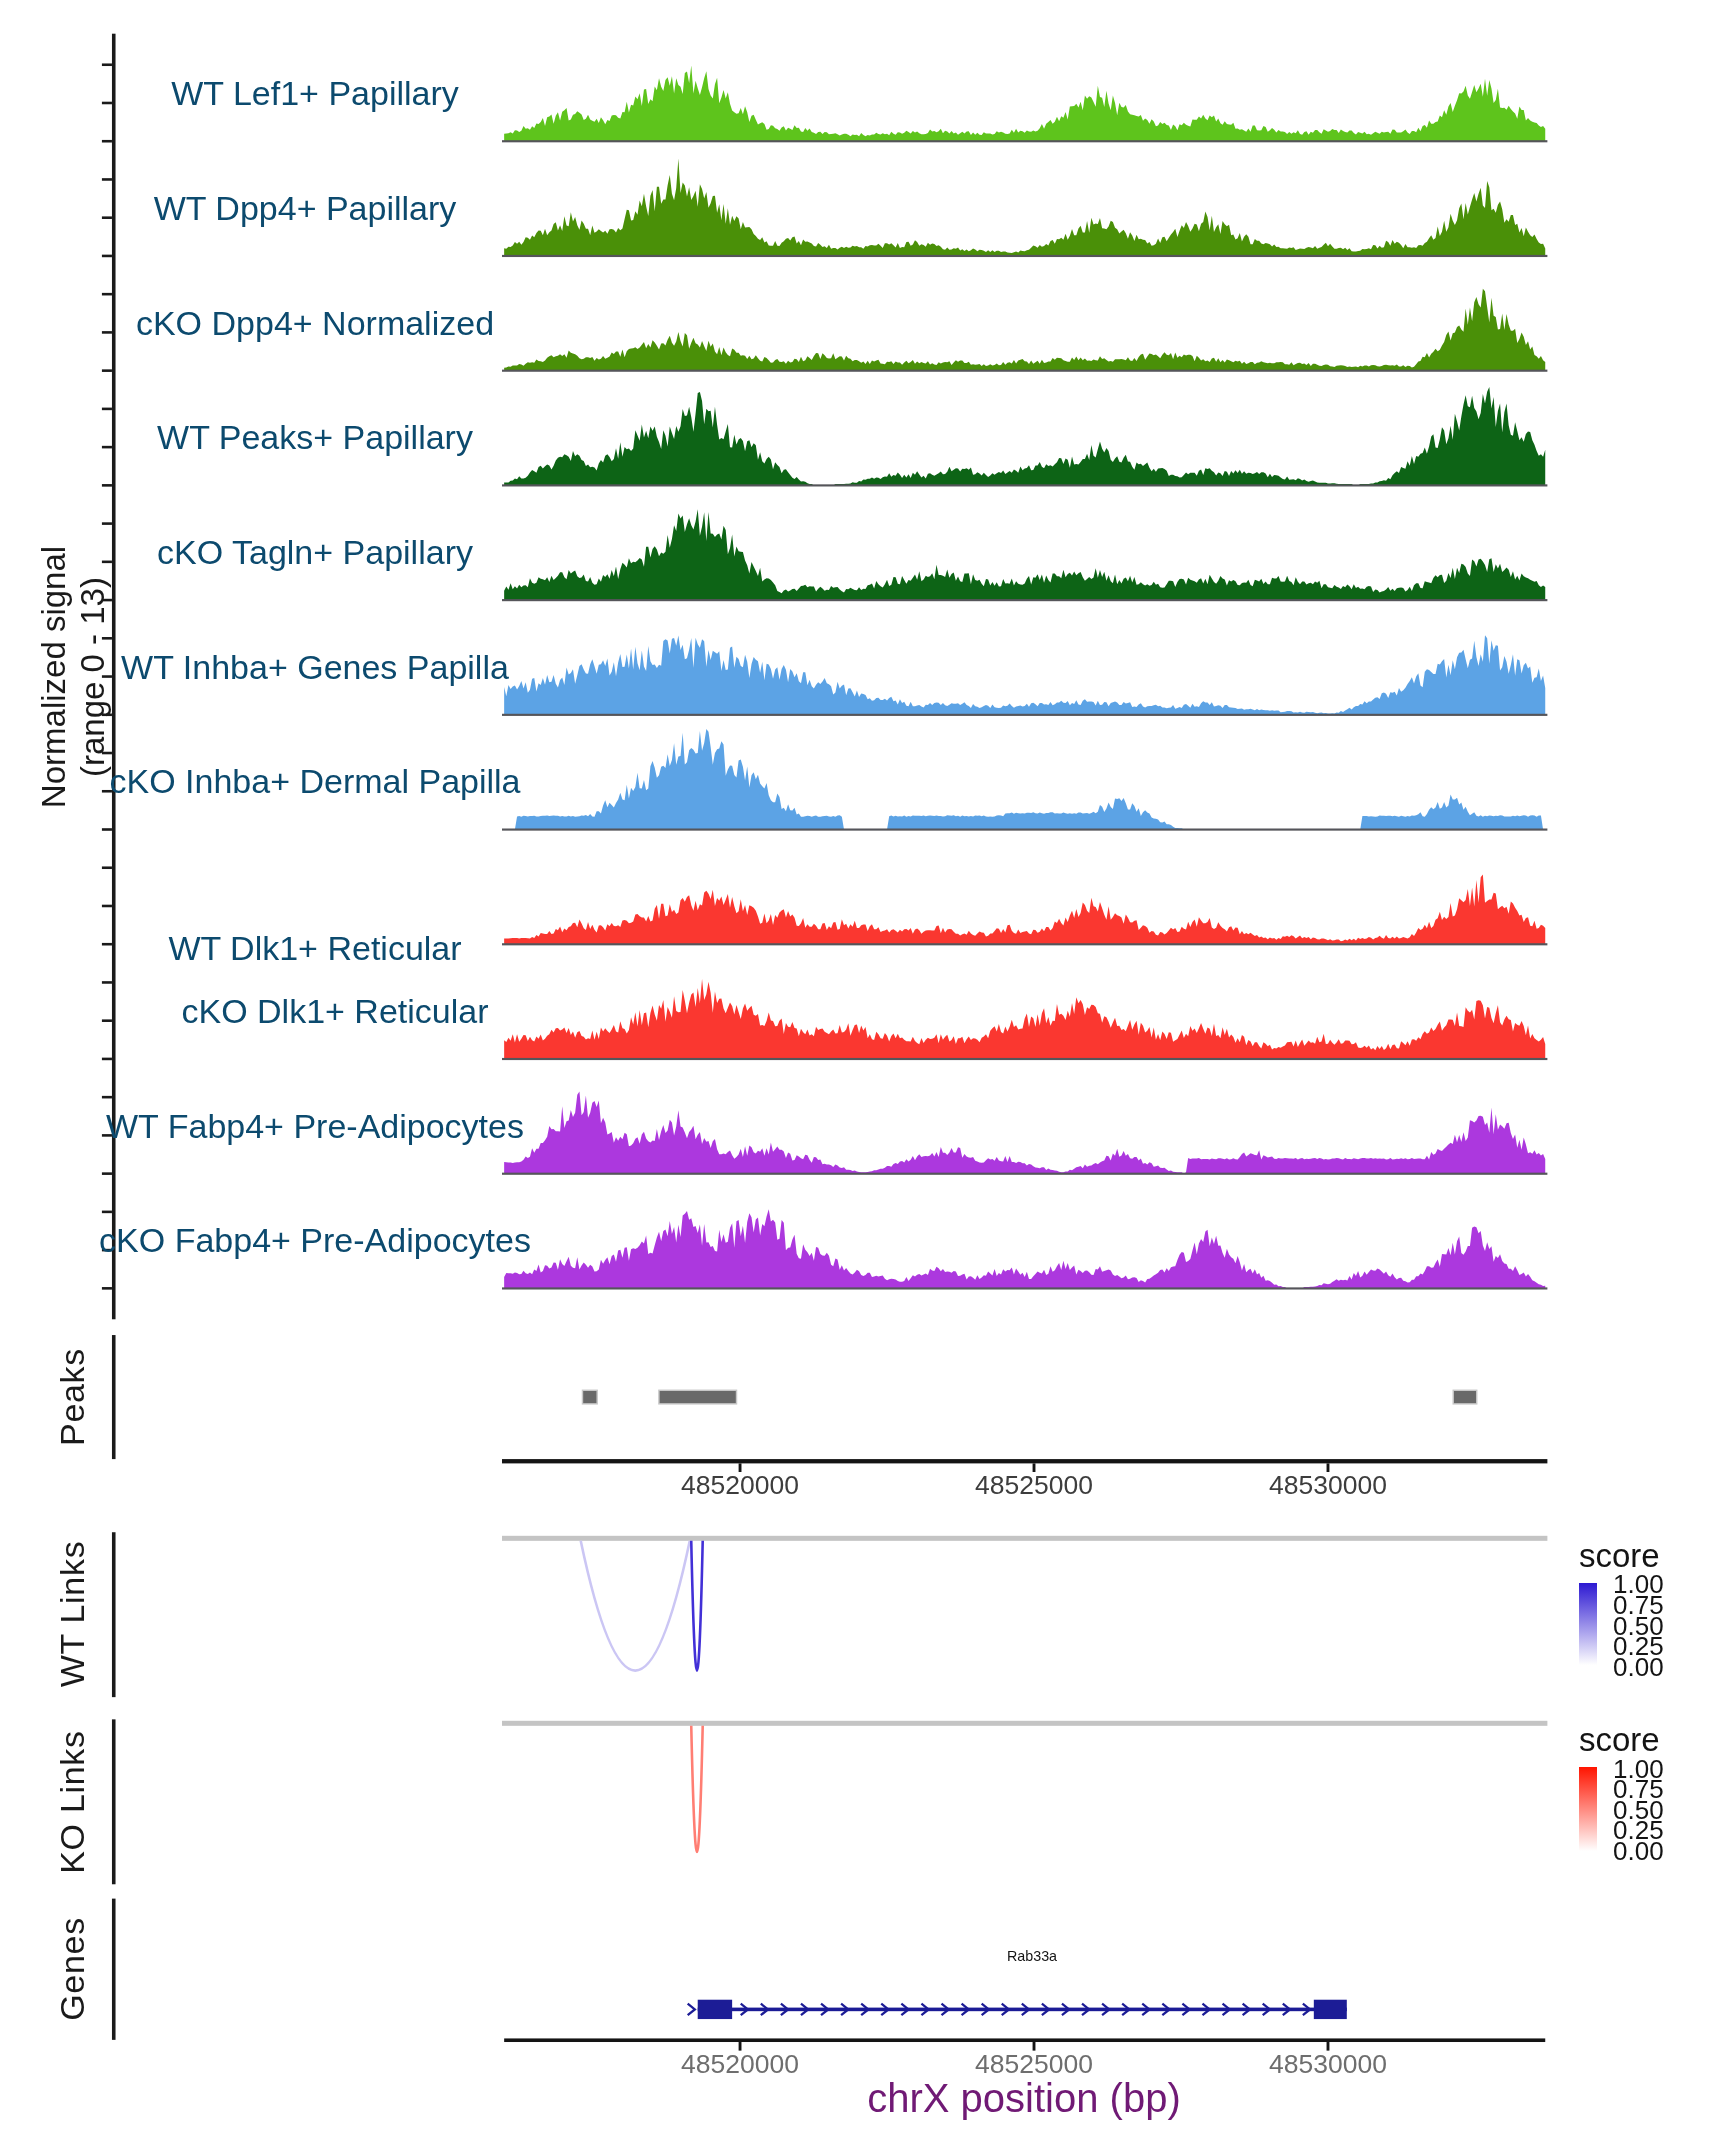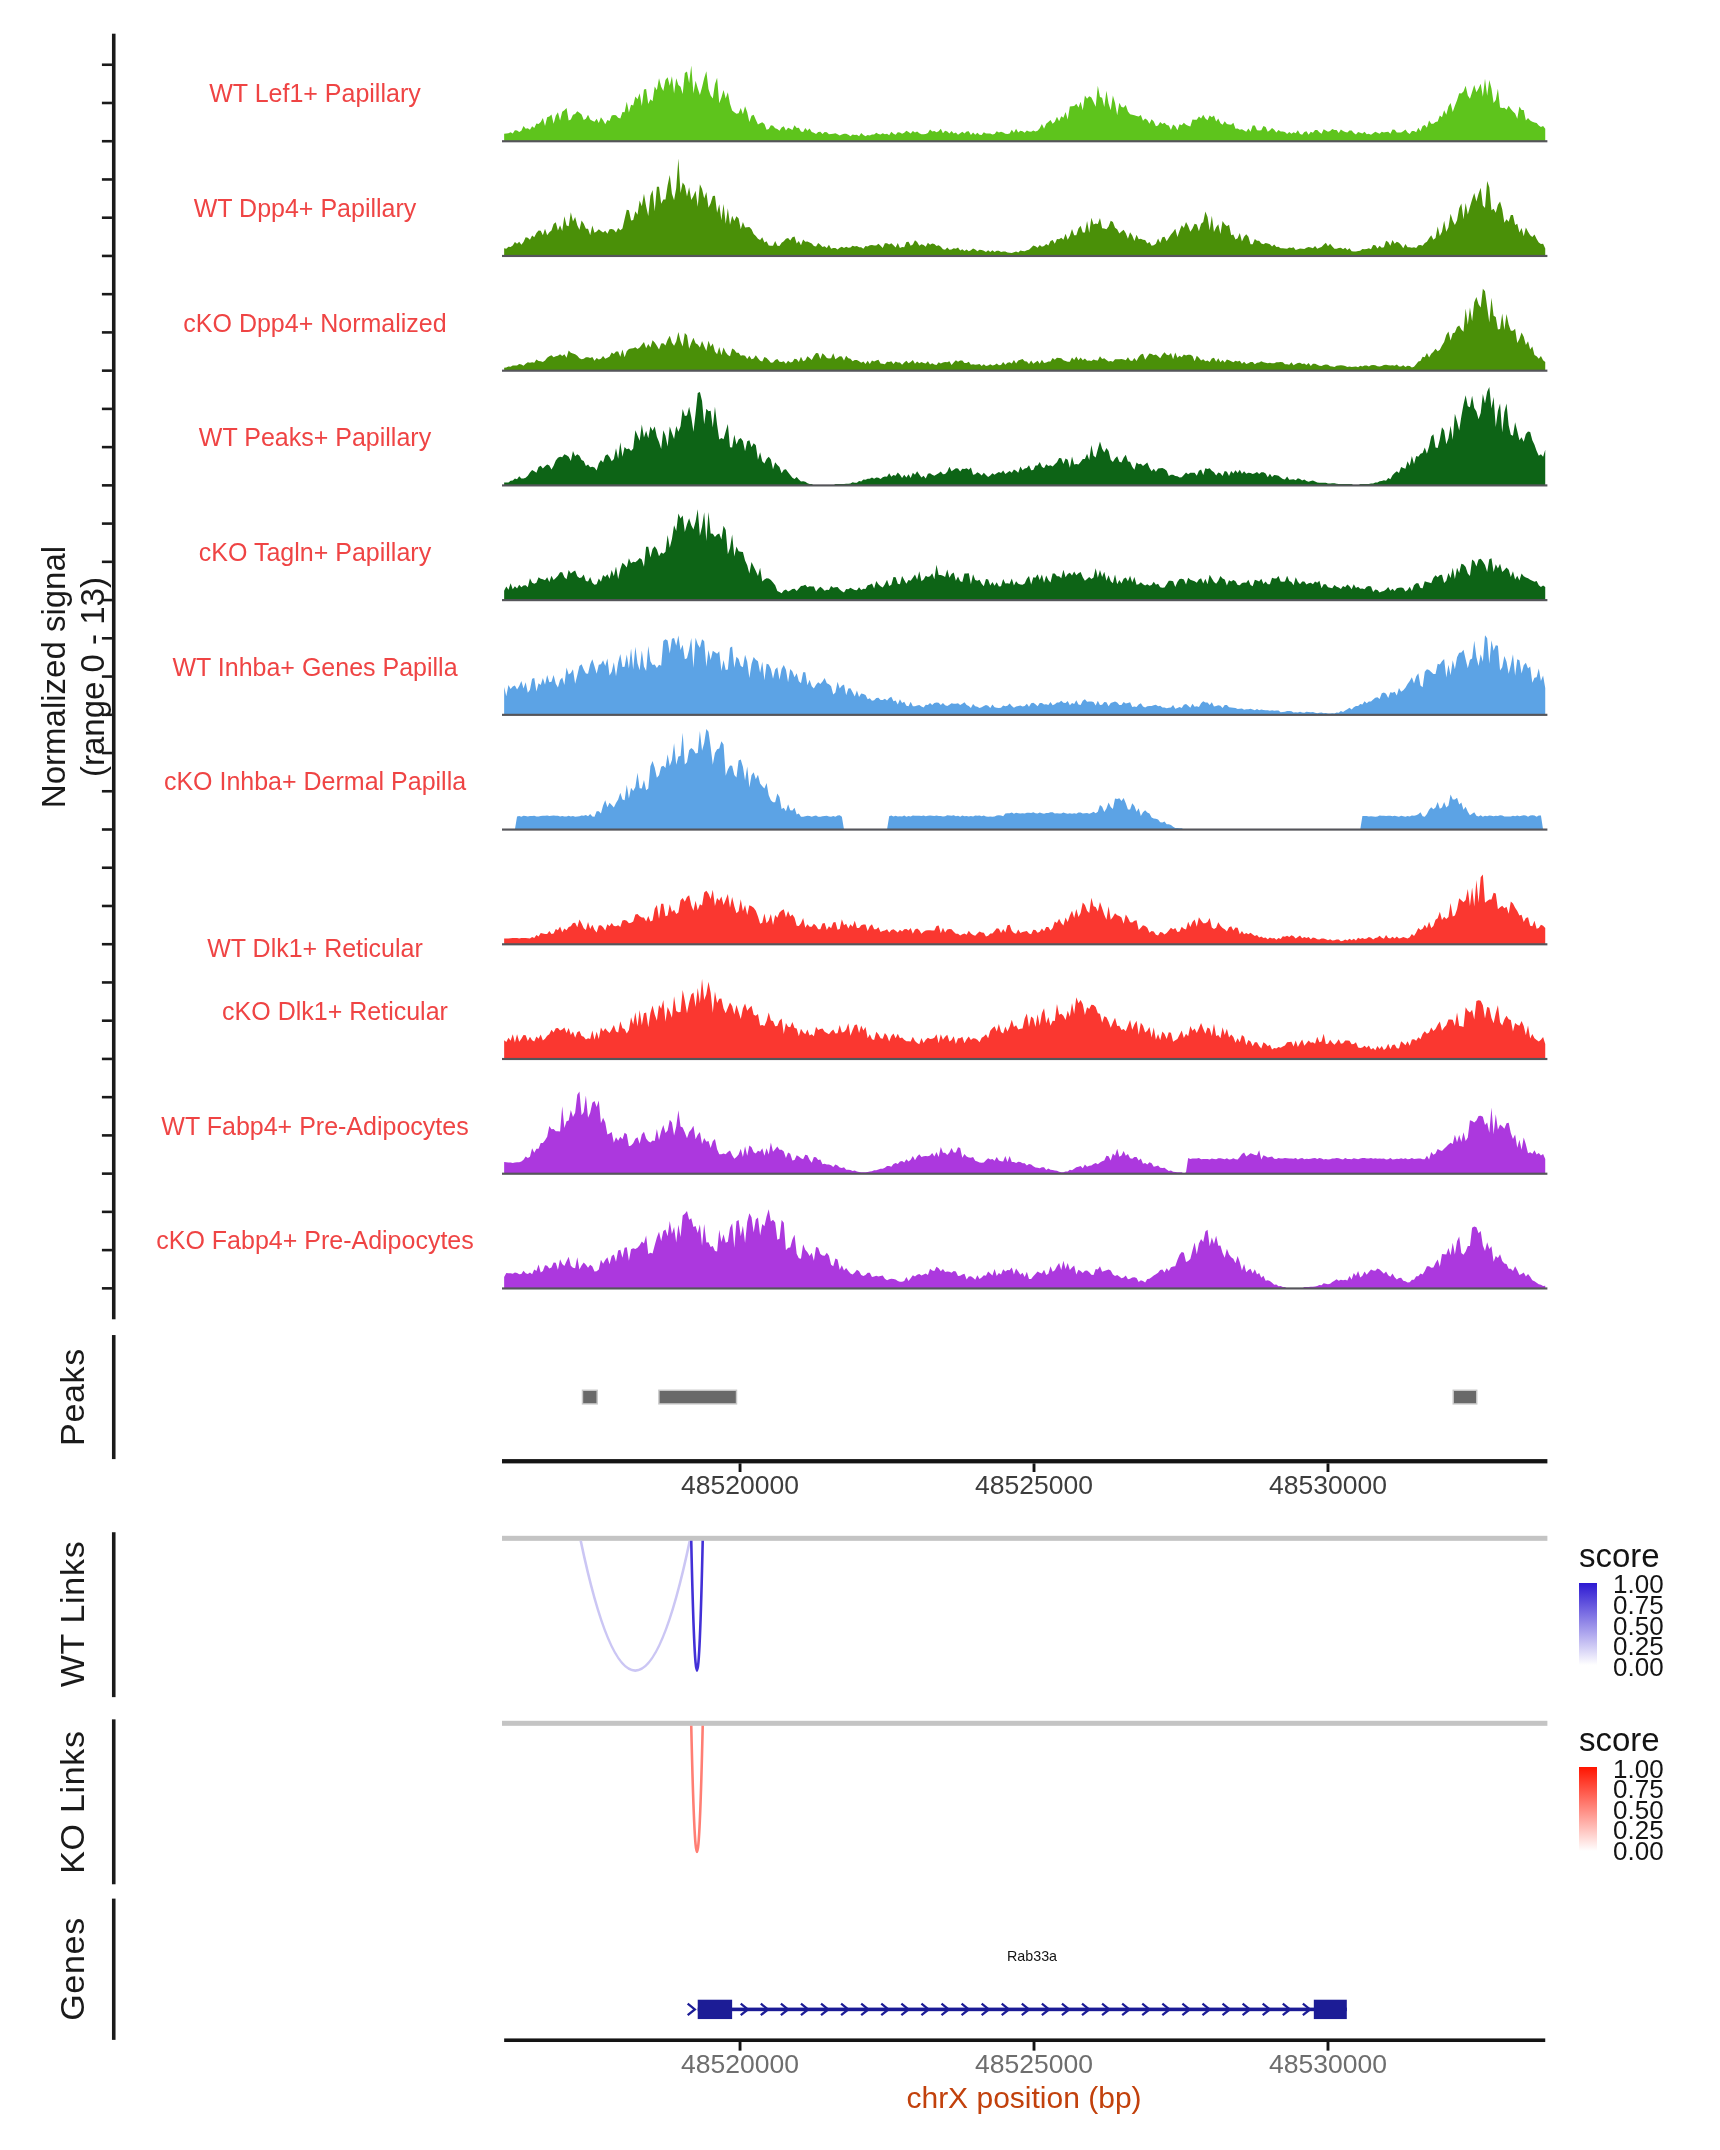--- a/index.html
+++ b/index.html
@@ -2,26 +2,26 @@
 <html style="font-size:11.5px"><head>
 <meta charset="utf-8">
 <style>
   html,body{margin:0;padding:0;background:#ffffff;}
   #fig{position:relative;width:1721px;height:2151px;background:#ffffff;overflow:hidden;
        font-family:"Liberation Sans","DejaVu Sans",sans-serif;color:#1a1a1a;}
   #plot-svg{position:absolute;left:0;top:0;}
   .lbl{position:absolute;white-space:nowrap;}
   .ctr{transform:translate(-50%,-50%);text-align:center;}
   .rot{transform:translate(-50%,-50%) rotate(-90deg);text-align:center;}
-  .trk{font-size:25px;color:#ef4444;}
+  .trk{font-size:34px;color:#0c4a6e;}
   .sec{font-size:34px;color:#1a1a1a;letter-spacing:0.7px;}
   .ylab{font-size:33px;color:#1a1a1a;line-height:39px;}
   .tick1{font-size:26.5px;color:#3d3d3d;}
   .tick2{font-size:26.5px;color:#6e6e6e;}
-  .xtitle{font-size:30px;color:#c2410c;}
+  .xtitle{font-size:40px;color:#701a75;}
   .legtitle{font-size:33px;color:#141414;}
   .legtick{font-size:26px;color:#141414;line-height:26px;}
   .gname{font-size:14.3px;color:#141414;}
   .legbar{position:absolute;}
 </style>
 </head>
 <body>
 
 <div id="fig">
   <svg id="plot-svg" width="1721" height="2151" viewBox="0 0 2400 3000">

